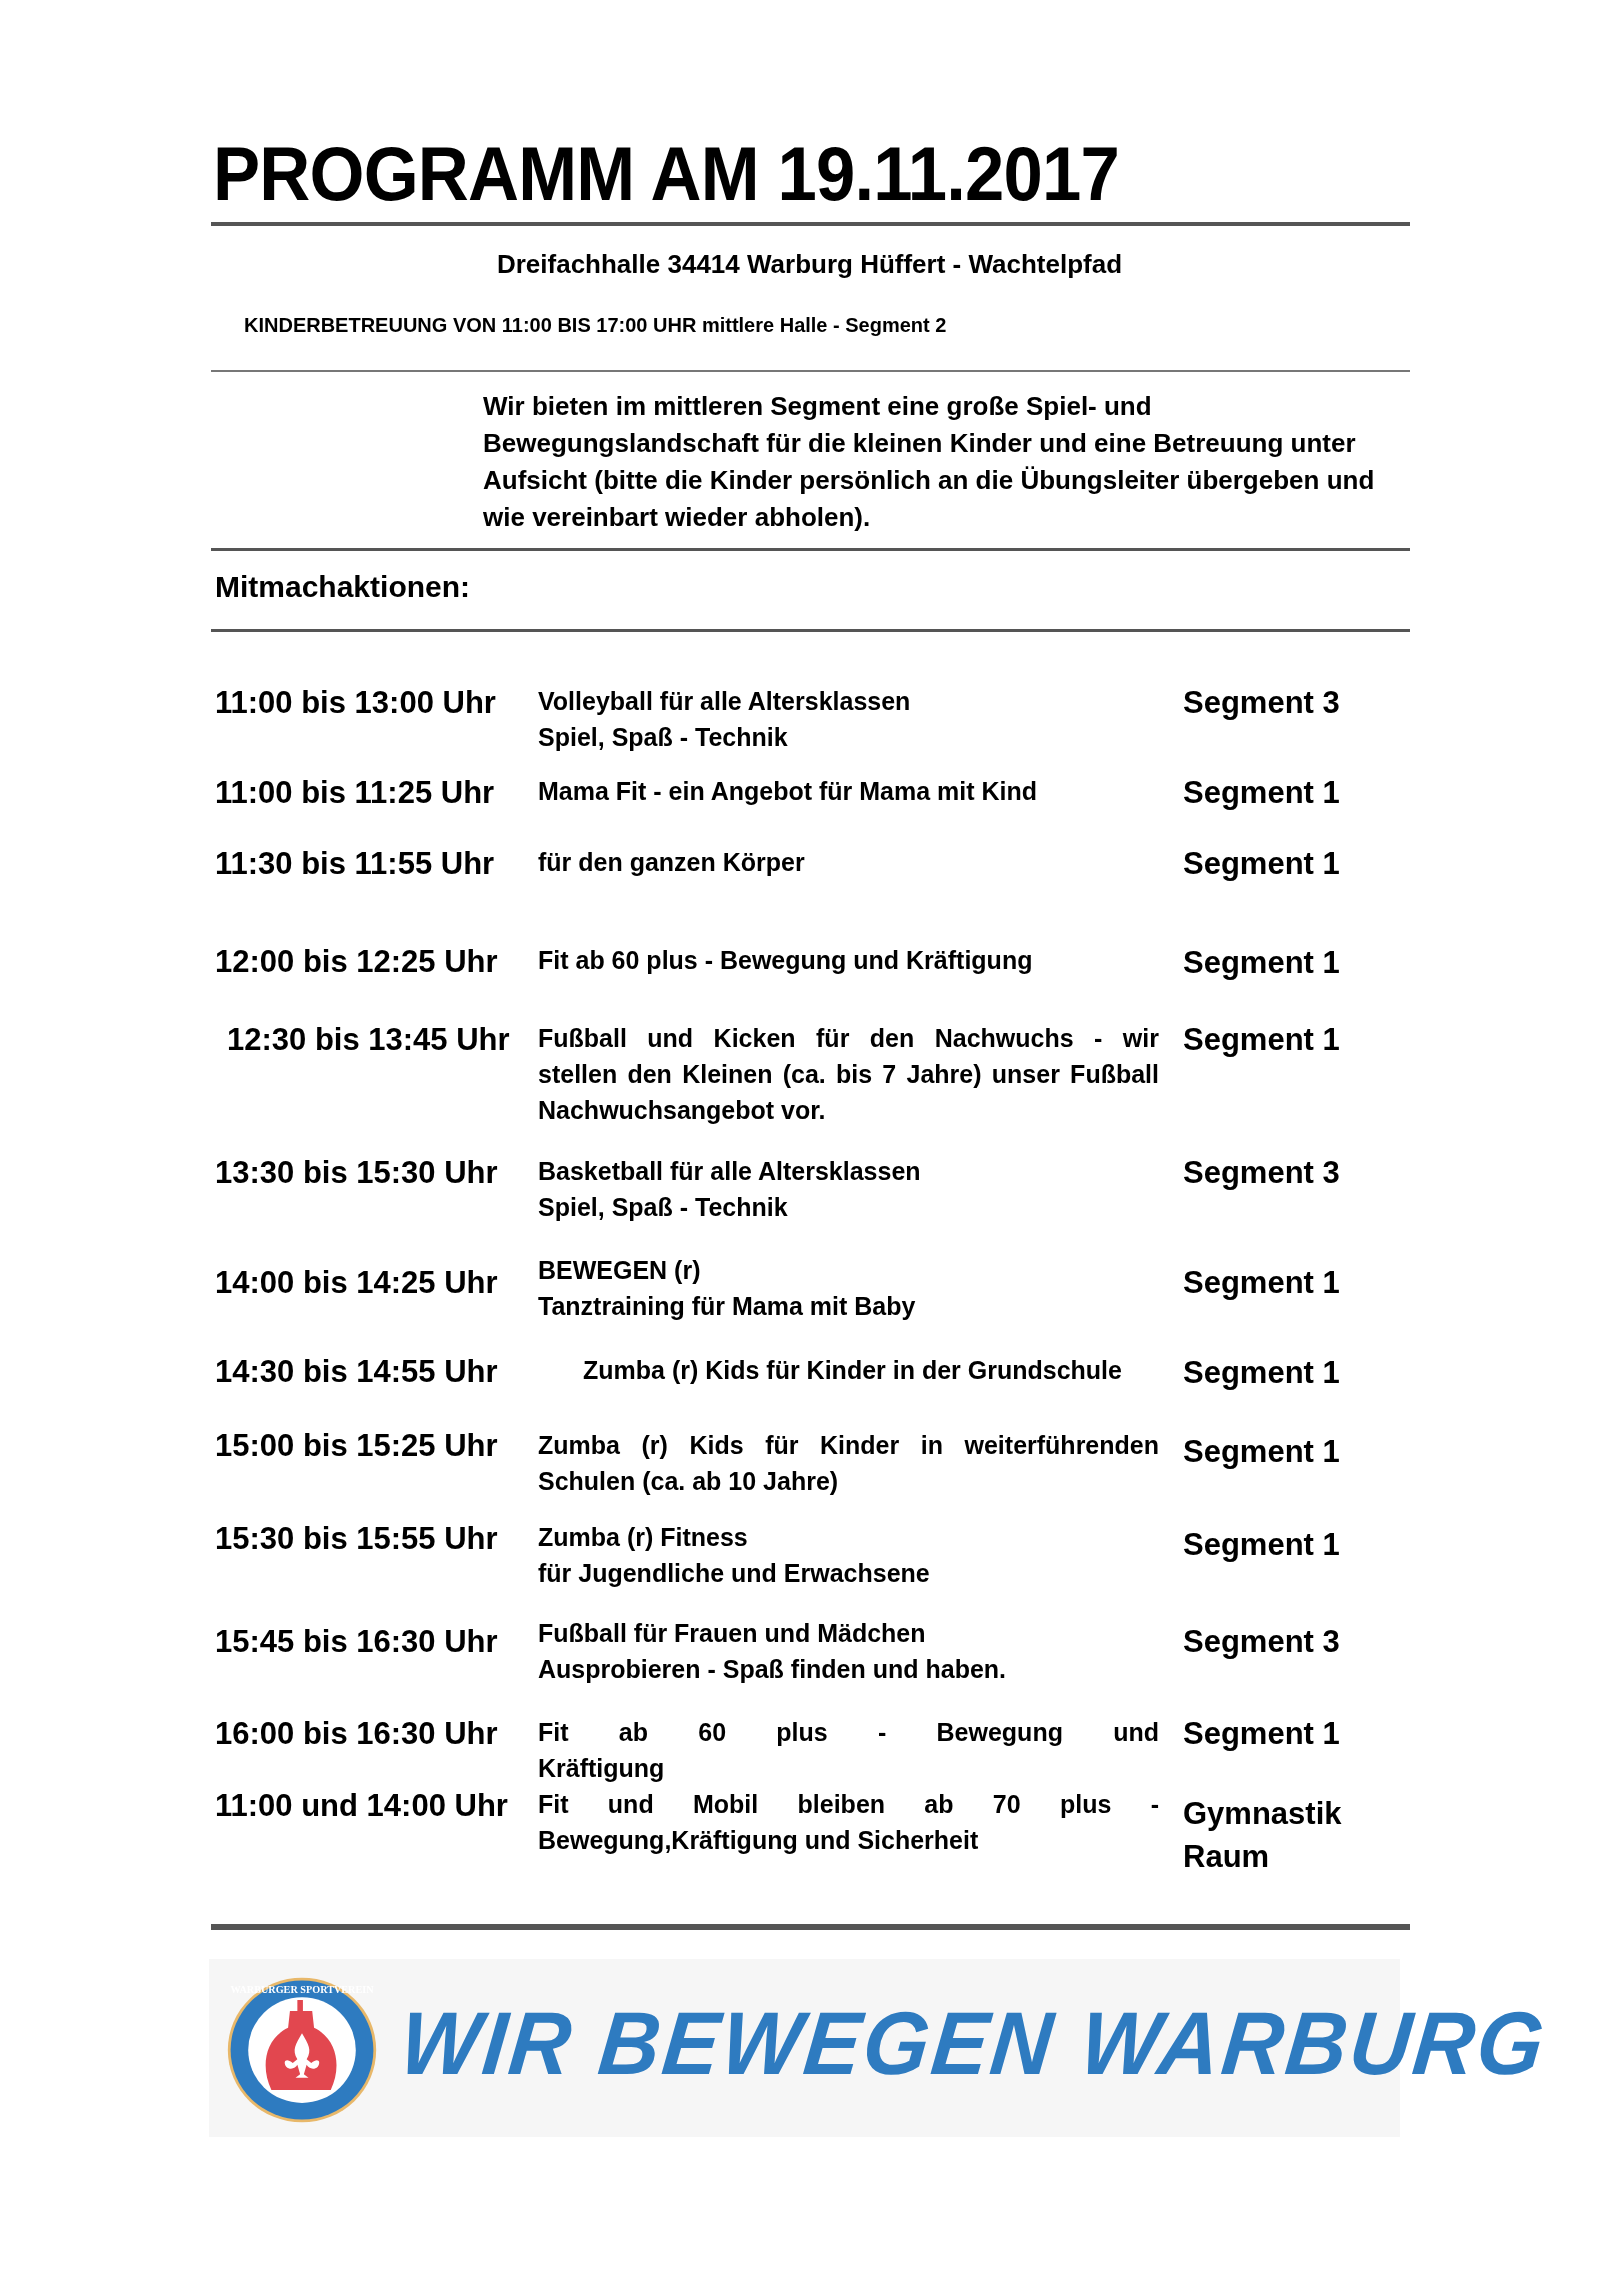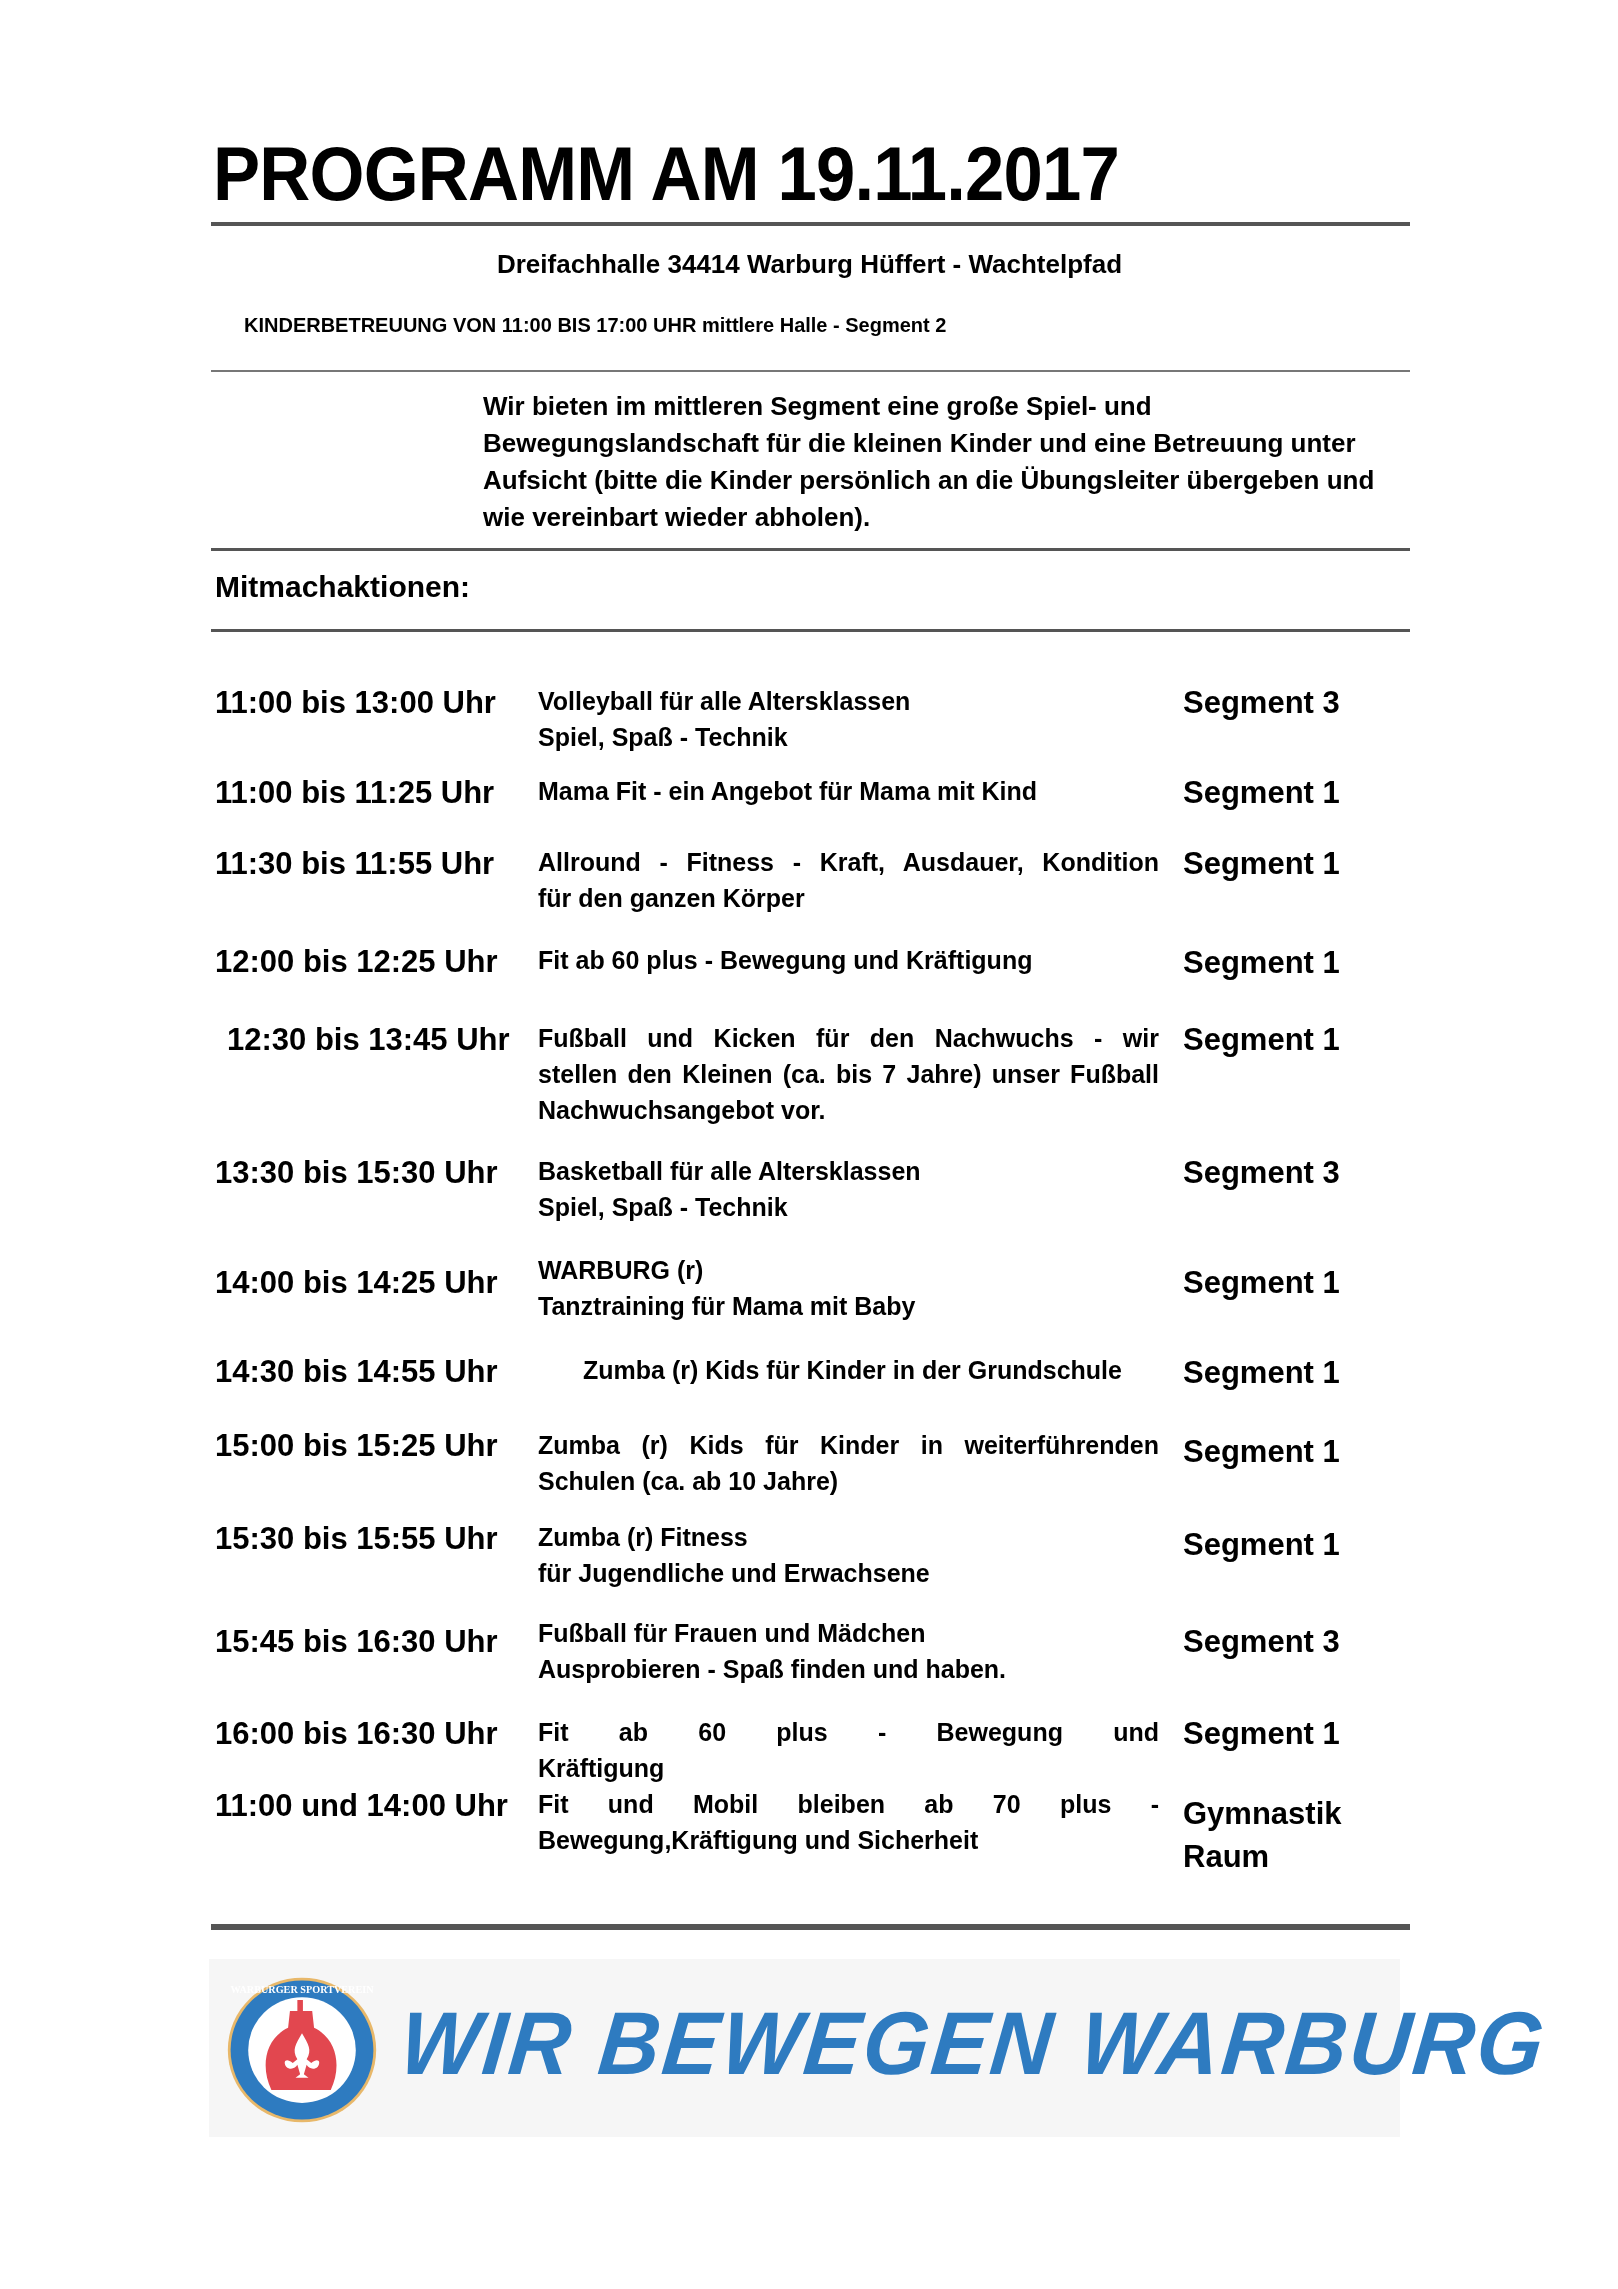--- a/index.html
+++ b/index.html
@@ -50,21 +50,20 @@
     </div>
     <div class="abs time" style="top: 775px;">11:00 bis 11:25 Uhr</div>
     <div class="abs act" style="top: 773px;">
       <span class="line">Mama Fit - ein Angebot für Mama mit Kind</span>
     </div>
     <div class="abs seg" style="top: 771px;">
       <div>Segment 1</div>
     </div>
     <div class="abs time" style="top: 846px;">11:30 bis 11:55 Uhr</div>
     <div class="abs act" style="top: 844px;">
-      <span class="line" style="text-align-last: justify;">Allround - Fitness - Kraft, Ausdauer, Kondition</span>
       <span class="line">für den ganzen Körper</span>
     </div>
     <div class="abs seg" style="top: 842px;">
       <div>Segment 1</div>
     </div>
     <div class="abs time" style="top: 944px;">12:00 bis 12:25 Uhr</div>
     <div class="abs act" style="top: 942px;">
       <span class="line">Fit ab 60 plus - Bewegung und Kräftigung</span>
     </div>
     <div class="abs seg" style="top: 941px;">
@@ -82,21 +81,21 @@
     <div class="abs time" style="top: 1155px;">13:30 bis 15:30 Uhr</div>
     <div class="abs act" style="top: 1153px;">
       <span class="line">Basketball für alle Altersklassen</span>
       <span class="line">Spiel, Spaß - Technik</span>
     </div>
     <div class="abs seg" style="top: 1151px;">
       <div>Segment 3</div>
     </div>
     <div class="abs time" style="top: 1265px;">14:00 bis 14:25 Uhr</div>
     <div class="abs act" style="top: 1252px;">
-      <span class="line">WARBURG (r)</span>
+      <span class="line">BEWEGEN (r)</span>
       <span class="line">Tanztraining für Mama mit Baby</span>
     </div>
     <div class="abs seg" style="top: 1261px;">
       <div>Segment 1</div>
     </div>
     <div class="abs time" style="top: 1354px;">14:30 bis 14:55 Uhr</div>
     <div class="abs act" style="top: 1352px; margin-left: 45px;">
       <span class="line">Zumba (r) Kids für Kinder in der Grundschule</span>
     </div>
     <div class="abs seg" style="top: 1351px;">

